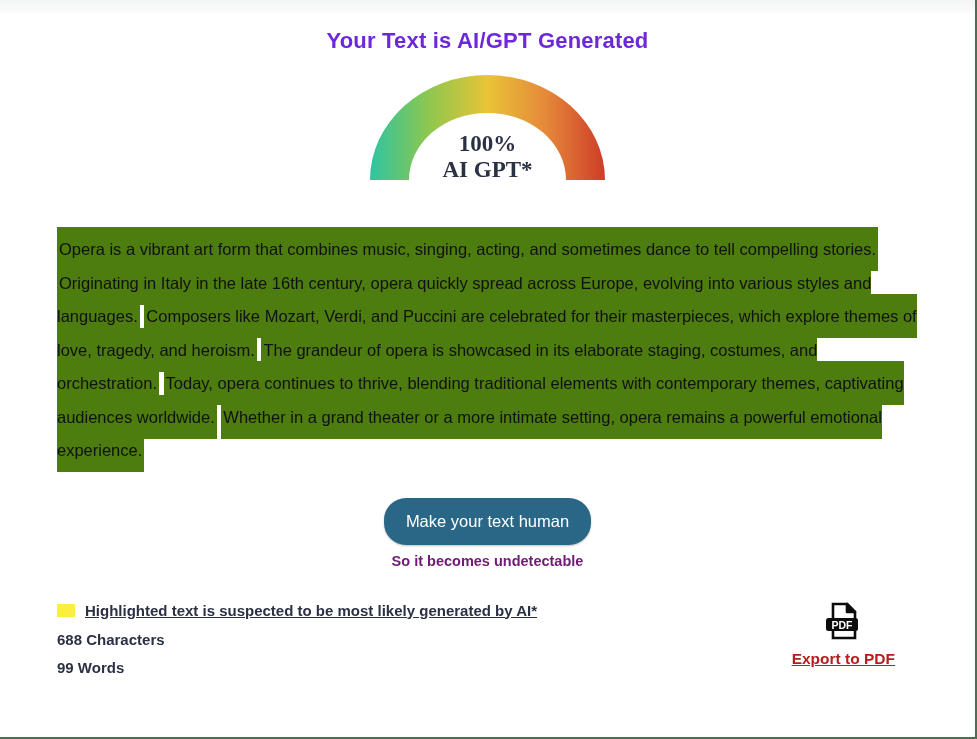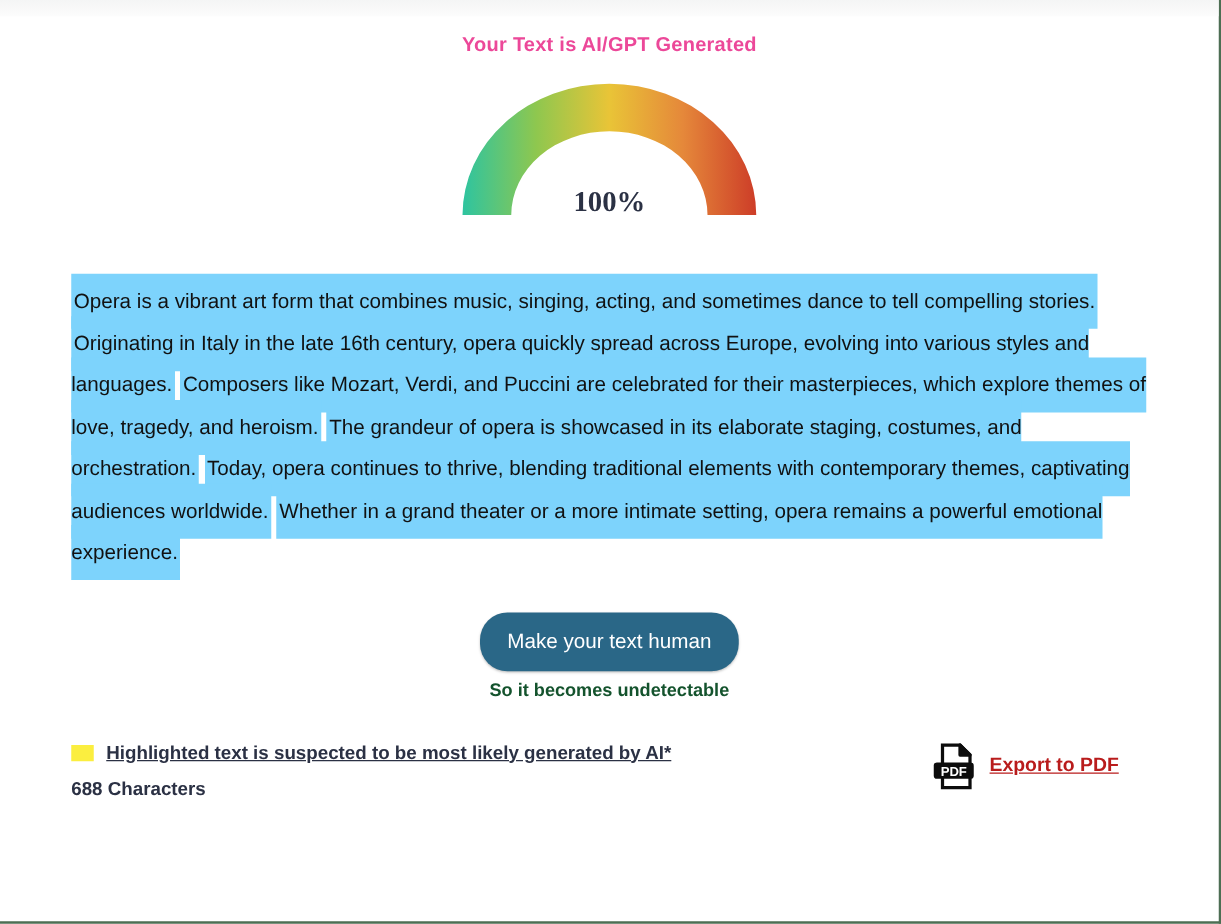--- a/index.html
+++ b/index.html
@@ -13,23 +13,23 @@
     overflow: hidden;
     position: relative;
   }
   .top-strip {
     height: 13px;
     background: linear-gradient(to bottom, #f4f5f5, #fcfcfc);
   }
   .page-title {
     margin-top: 15px;
     text-align: center;
-    font-size: 16px;
+    font-size: 22px;
     font-weight: bold;
-    color: #ec4899;
+    color: #6d28d9;
     letter-spacing: 0.2px;
   }
   .gauge-wrap {
     margin: 20px auto 0;
     width: 237px;
     height: 107px;
     position: relative;
   }
   .gauge-wrap svg { display: block; }
   .gauge-text {
@@ -43,41 +43,41 @@
     font-family: Liberation Serif, serif;
   }
   .analysis-text {
     margin: 52px 57px 0 57px;
     font-size: 16.5px;
     line-height: 33.5px;
     color: #111111;
     text-align: left;
   }
   .analysis-text mark {
-    background: #7dd3fc;
+    background: #4d7c0f;
     color: #111111;
     padding: 13px 2px;
   }
   .cta-area { text-align: center; margin-top: 30px; }
   .cta-button {
     background: #2a6787;
     color: #ffffff;
     border: none;
     border-radius: 22px;
     padding: 14px 22px;
     font-family: "Liberation Sans", sans-serif;
     font-size: 16.5px;
     cursor: pointer;
     box-shadow: 0 1px 2px rgba(0,0,0,0.25);
   }
   .cta-subtext {
     margin-top: 8px;
     font-weight: bold;
     font-size: 14.5px;
-    color: #14532d;
+    color: #701a75;
   }
   .bottom-row {
     display: flex;
     justify-content: space-between;
     align-items: flex-start;
     margin: 33px 80px 0 57px;
   }
   .stats-col { font-size: 15px; font-weight: bold; color: #2b3144; }
   .legend-line { display: flex; align-items: center; gap: 10px; text-decoration: underline; }
   .legend-swatch {
@@ -86,20 +86,21 @@
     display: inline-block;
   }
   .stat-line { margin-top: 13px; line-height: 15px; }
   .export-link {
     display: flex;
     align-items: center;
     gap: 10px;
     cursor: pointer;
     text-decoration: none;
     color: #0c0c0c;
+    flex-direction: column;
   }
   .export-label {
     font-size: 15.5px;
     font-weight: bold;
     text-decoration: underline;
     color: #b91c1c;
   }
 </style>
 </head>
 <body>
@@ -116,37 +117,39 @@
         <stop offset="0.25" stop-color="#8ec74f"></stop>
         <stop offset="0.5" stop-color="#e9c437"></stop>
         <stop offset="0.75" stop-color="#e5883a"></stop>
         <stop offset="1" stop-color="#cd3d28"></stop>
       </linearGradient>
     </defs>
     <path d="M 1 106 A 117.5 105 0 0 1 236 106 L 197 106 A 78.5 67 0 0 0 40 106 Z" fill="url(#gaugeGrad)"></path>
   </svg>
   <div class="gauge-text">
     <div>100%</div>
+    <div>AI GPT*</div>
   </div>
 </div>
 
 <p class="analysis-text"><mark>Opera is a vibrant art form that combines music, singing, acting, and sometimes dance to tell compelling stories.</mark> <mark>Originating in Italy in the late 16th century, opera quickly spread across Europe, evolving into various styles and languages.</mark> <mark>Composers like Mozart, Verdi, and Puccini are celebrated for their masterpieces, which explore themes of love, tragedy, and heroism.</mark> <mark>The grandeur of opera is showcased in its elaborate staging, costumes, and orchestration.</mark> <mark>Today, opera continues to thrive, blending traditional elements with contemporary themes, captivating audiences worldwide.</mark> <mark>Whether in a grand theater or a more intimate setting, opera remains a powerful emotional experience.</mark></p>
 
 <div class="cta-area">
   <button class="cta-button">Make your text human</button>
   <div class="cta-subtext">So it becomes undetectable</div>
 </div>
 
 <div class="bottom-row">
   <div class="stats-col">
     <div class="legend-line">
       <span class="legend-swatch"></span>
       <span>Highlighted text is suspected to be most likely generated by AI*</span>
     </div>
     <div class="stat-line">688 Characters</div>
+    <div class="stat-line">99 Words</div>
   </div>
   <a class="export-link">
     <svg width="36" height="38" viewBox="0 0 36 38">
       <path d="M 8 2 L 22 2 L 30 10 L 30 36 L 8 36 Z" fill="#ffffff" stroke="#0c0c0c" stroke-width="2.6"></path>
       <path d="M 22 2 L 22 10 L 30 10 Z" fill="#0c0c0c" stroke="#0c0c0c" stroke-width="2.6" stroke-linejoin="round"></path>
       <rect x="1" y="16" width="32" height="13" rx="2.5" fill="#0c0c0c"></rect>
       <text x="17" y="26.5" text-anchor="middle" font-family="Liberation Sans, sans-serif" font-size="10.5" font-weight="bold" fill="#ffffff">PDF</text>
     </svg>
     <span class="export-label">Export to PDF</span>
   </a>

